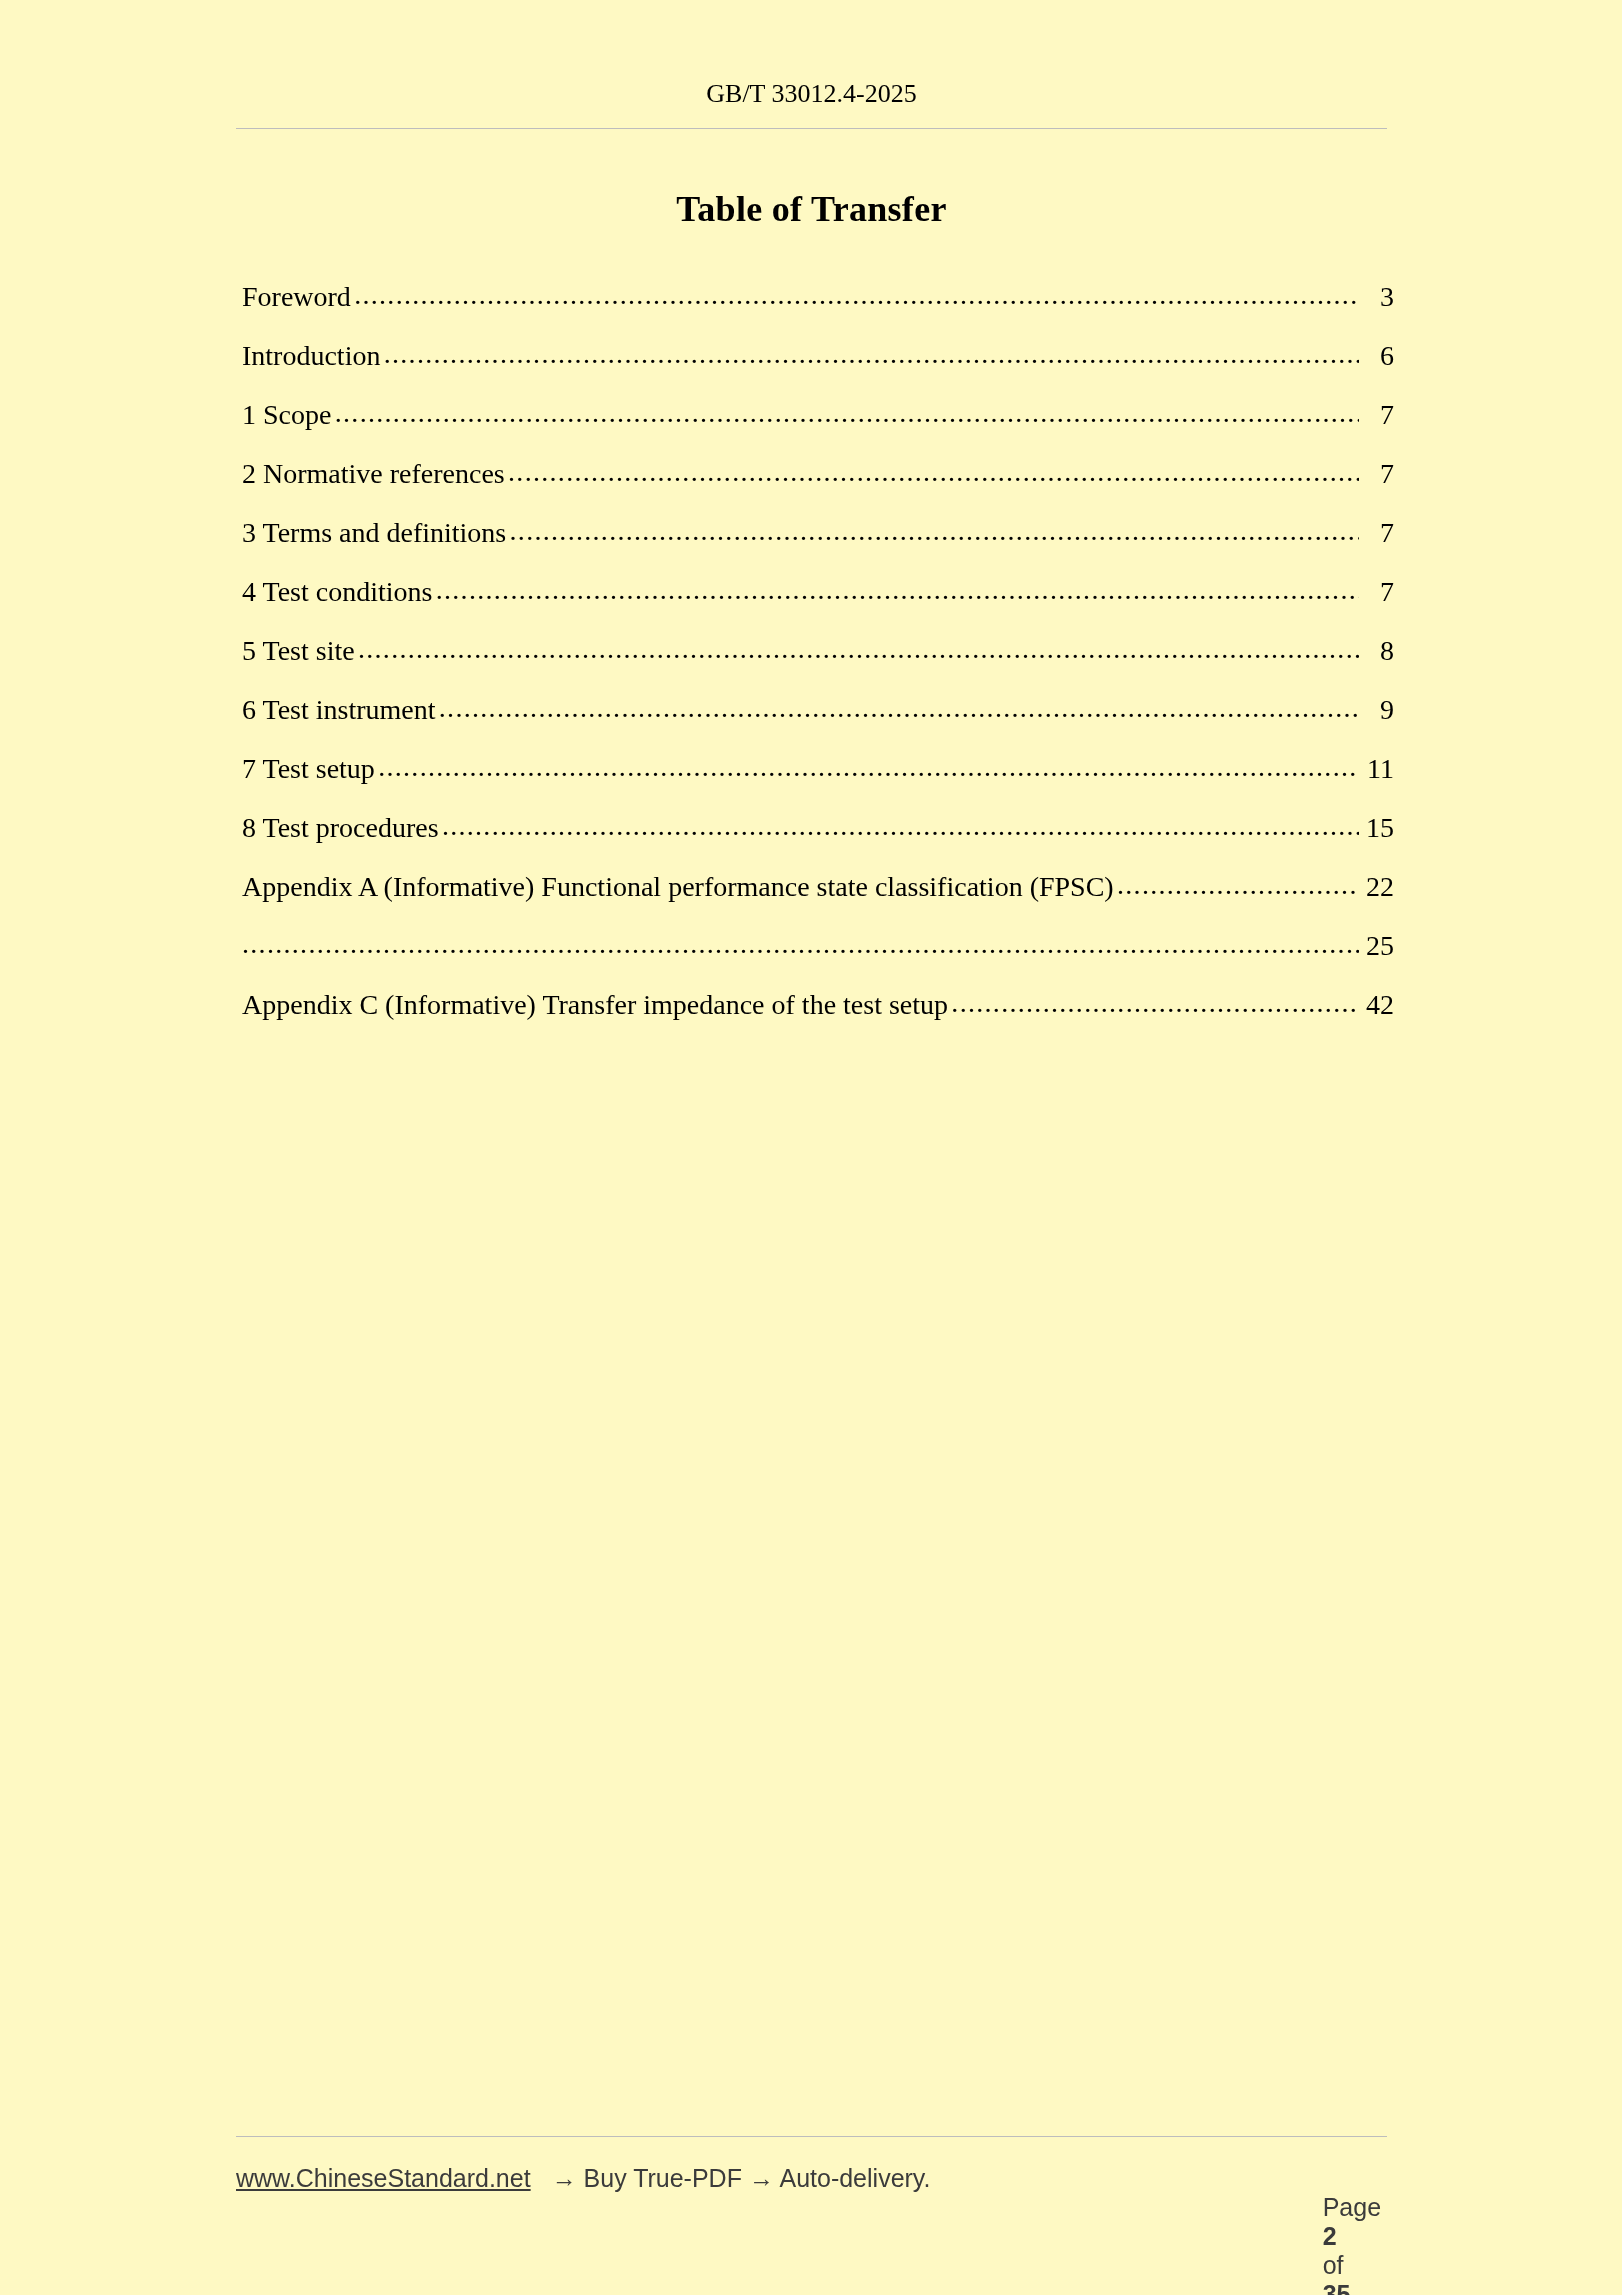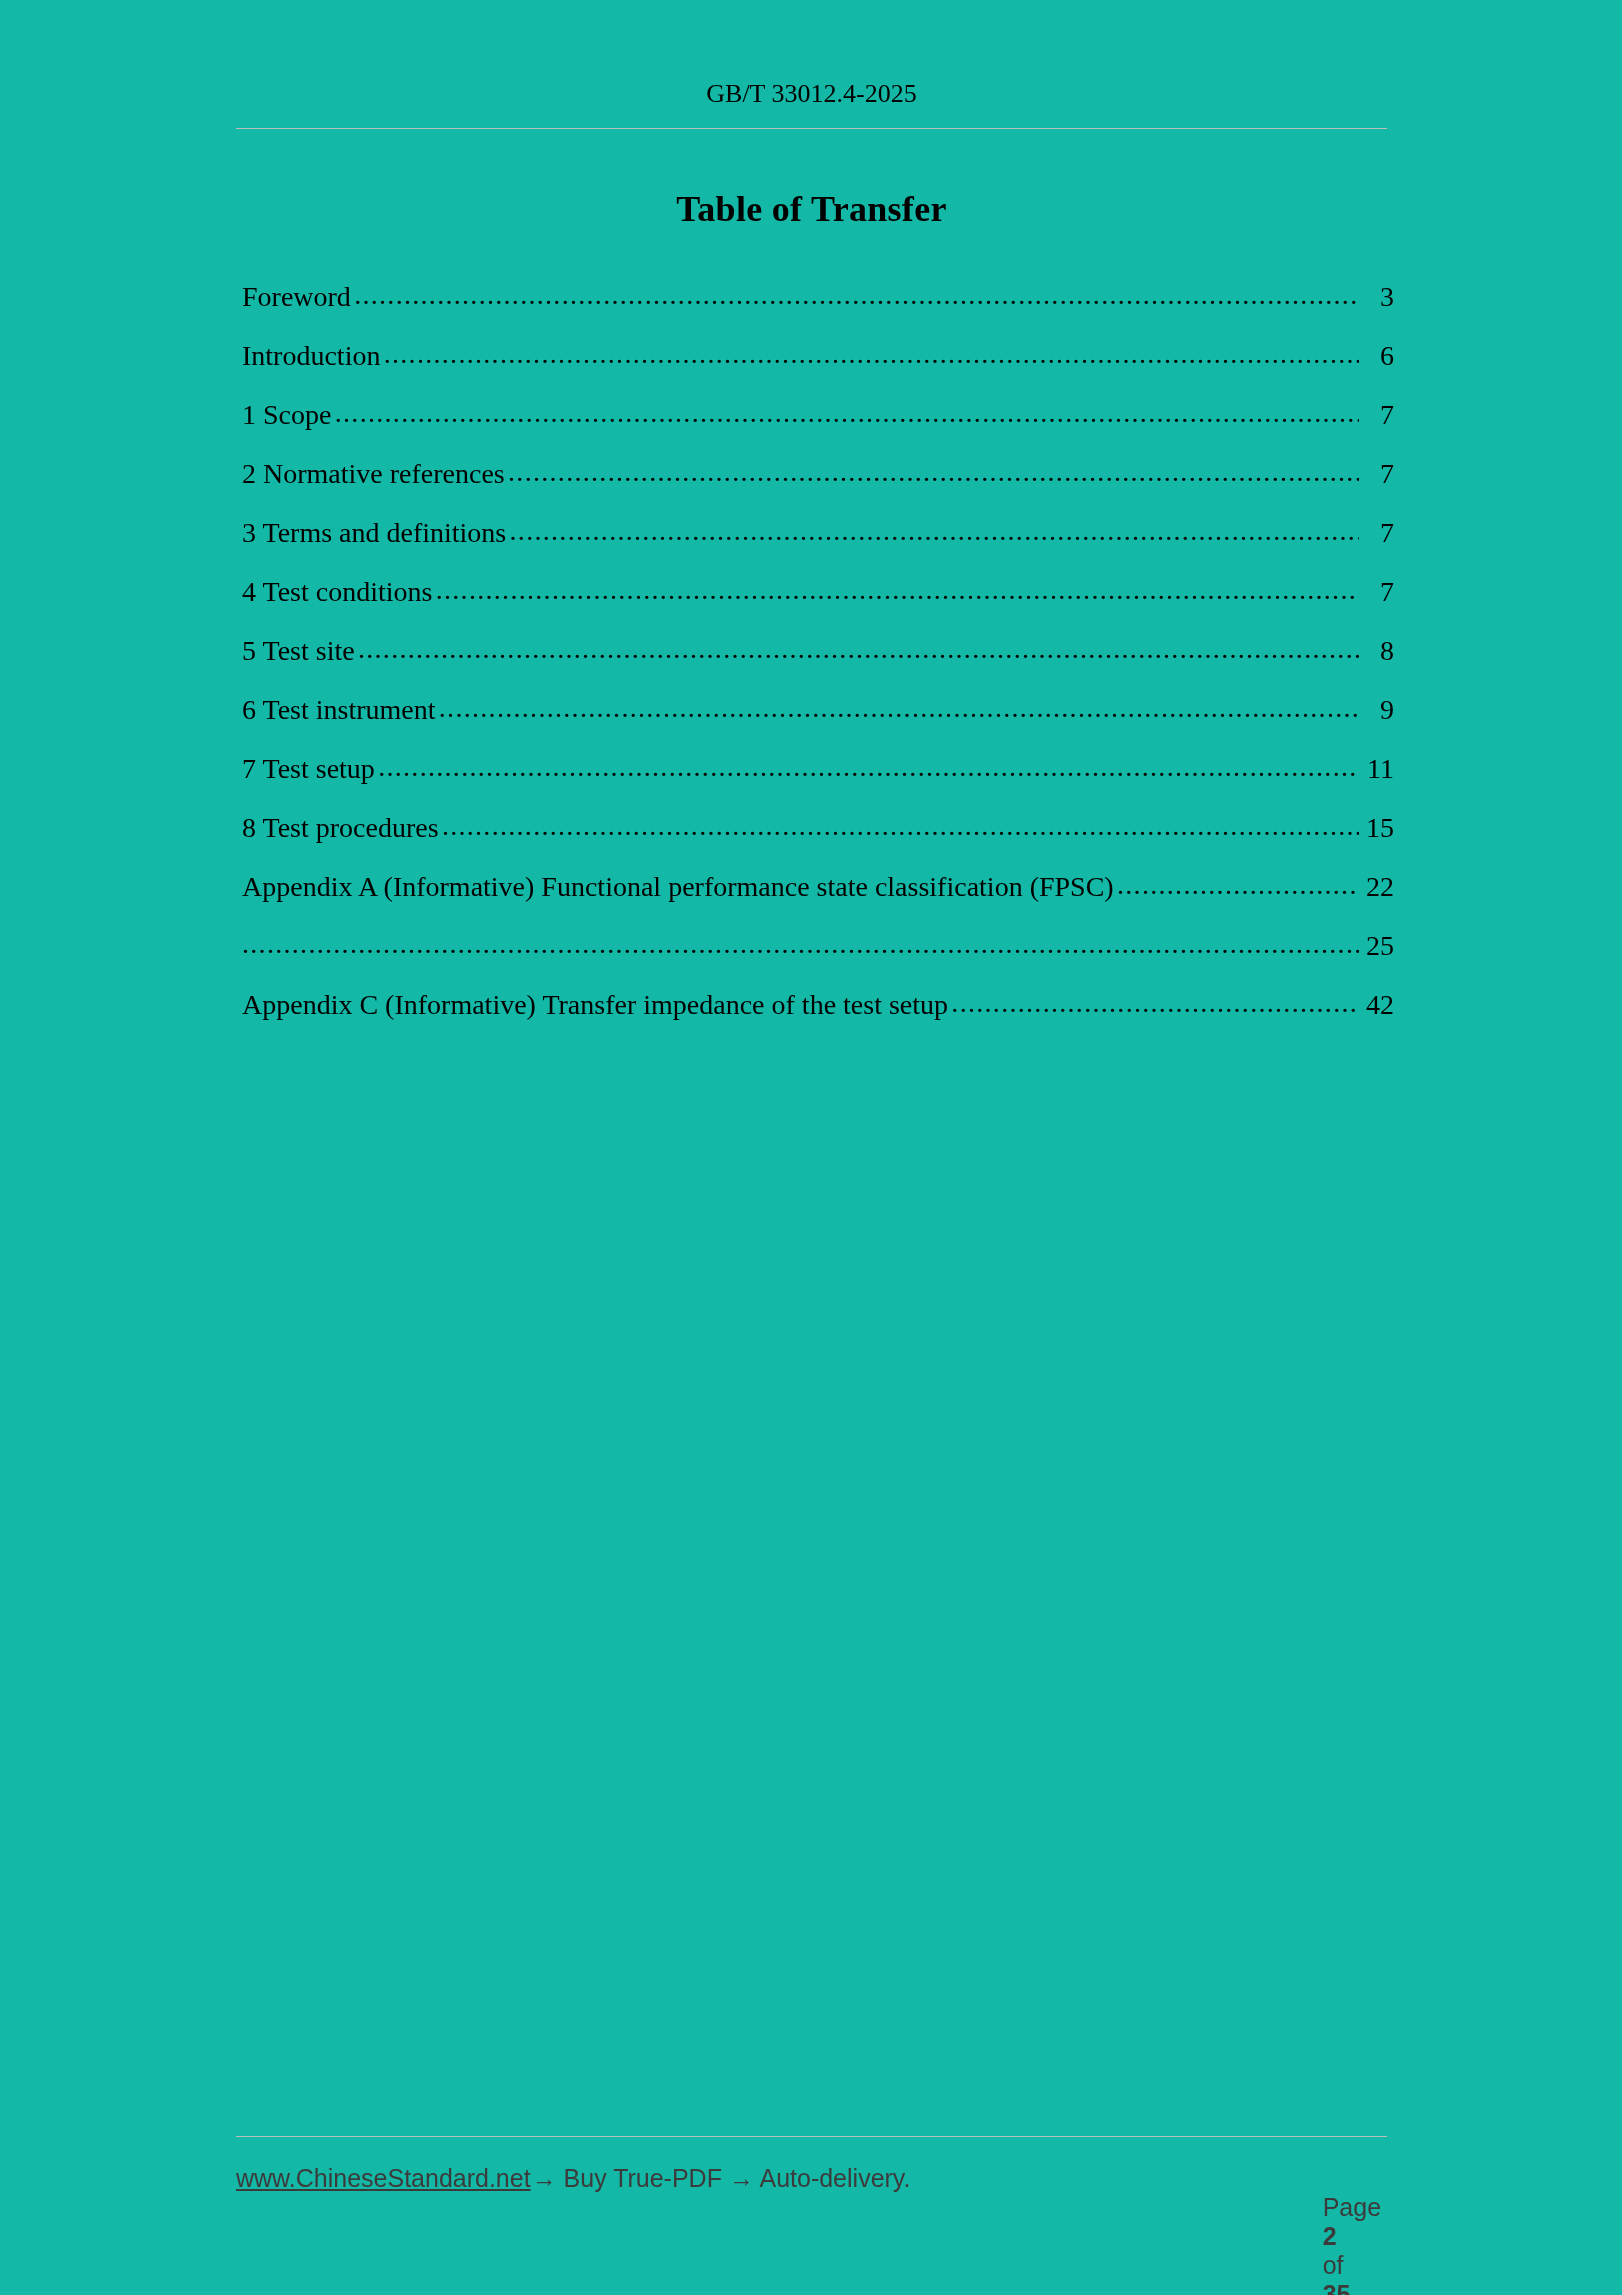--- a/index.html
+++ b/index.html
@@ -4,21 +4,21 @@
 <style>
   html, body {
     margin: 0;
     padding: 0;
     background: #ffffff;
   }
   .page {
     position: relative;
     width: 1623px;
     height: 2295px;
-    background: #14b8a6;
+    background: #fef9c3;
     font-family: "Liberation Serif", serif;
     color: #000000;
     box-sizing: border-box;
     overflow: hidden;
   }
   .header {
     position: absolute;
     top: 79px;
     left: 236px;
     width: 1151px;
@@ -97,21 +97,21 @@
     align-items: baseline;
     font-family: "Liberation Sans", sans-serif;
     font-size: 25px;
     color: #3b3b3b;
   }
   .footer-link {
     color: #3b3b3b;
     text-decoration: underline;
   }
   .footer-promo {
-    margin-left: 1px;
+    margin-left: 21px;
     color: #3b3b3b;
   }
   .footer-spacer {
     flex: 1 1 auto;
   }
   .footer-page {
     color: #3b3b3b;
     white-space: pre;
   }
   .footer-page b {

